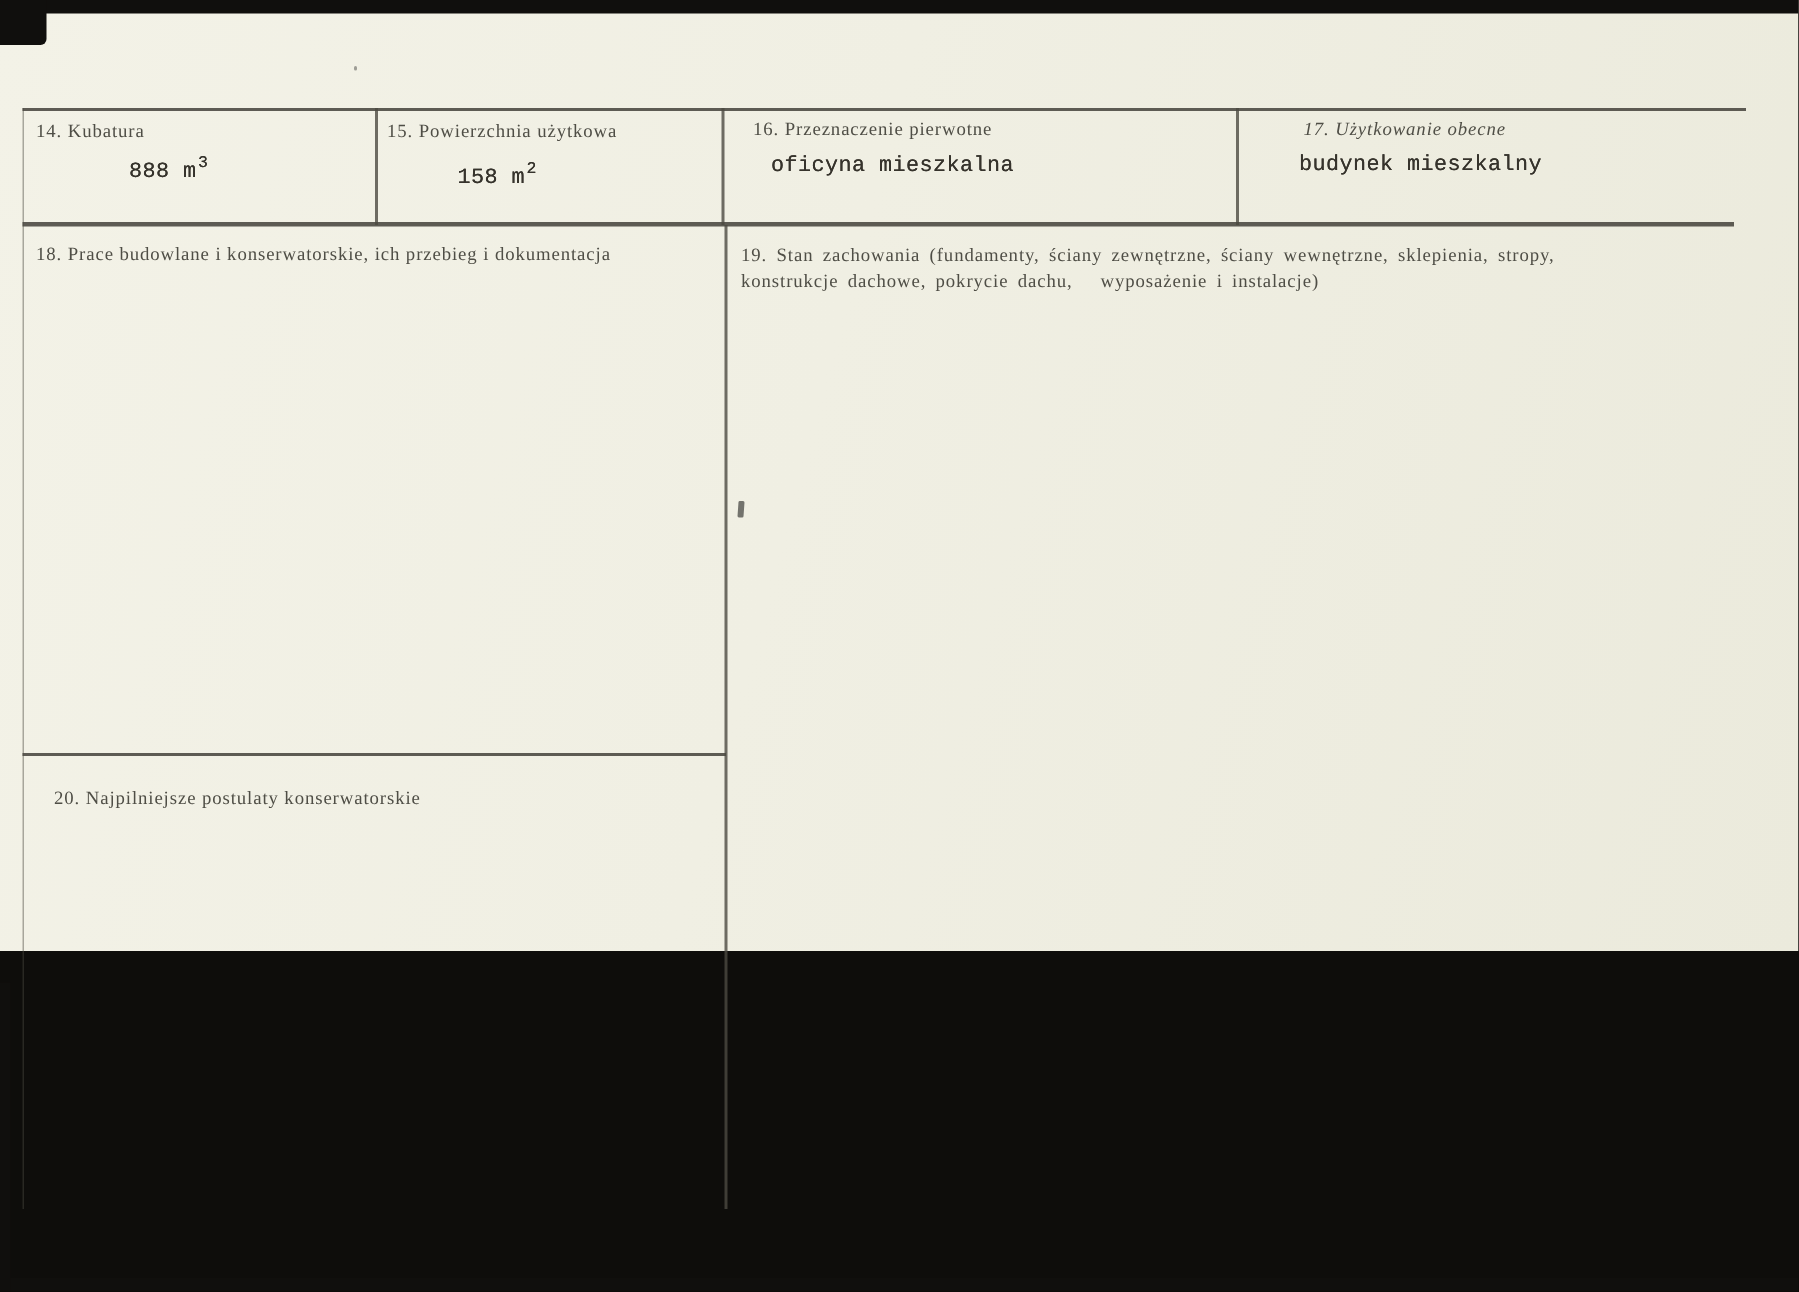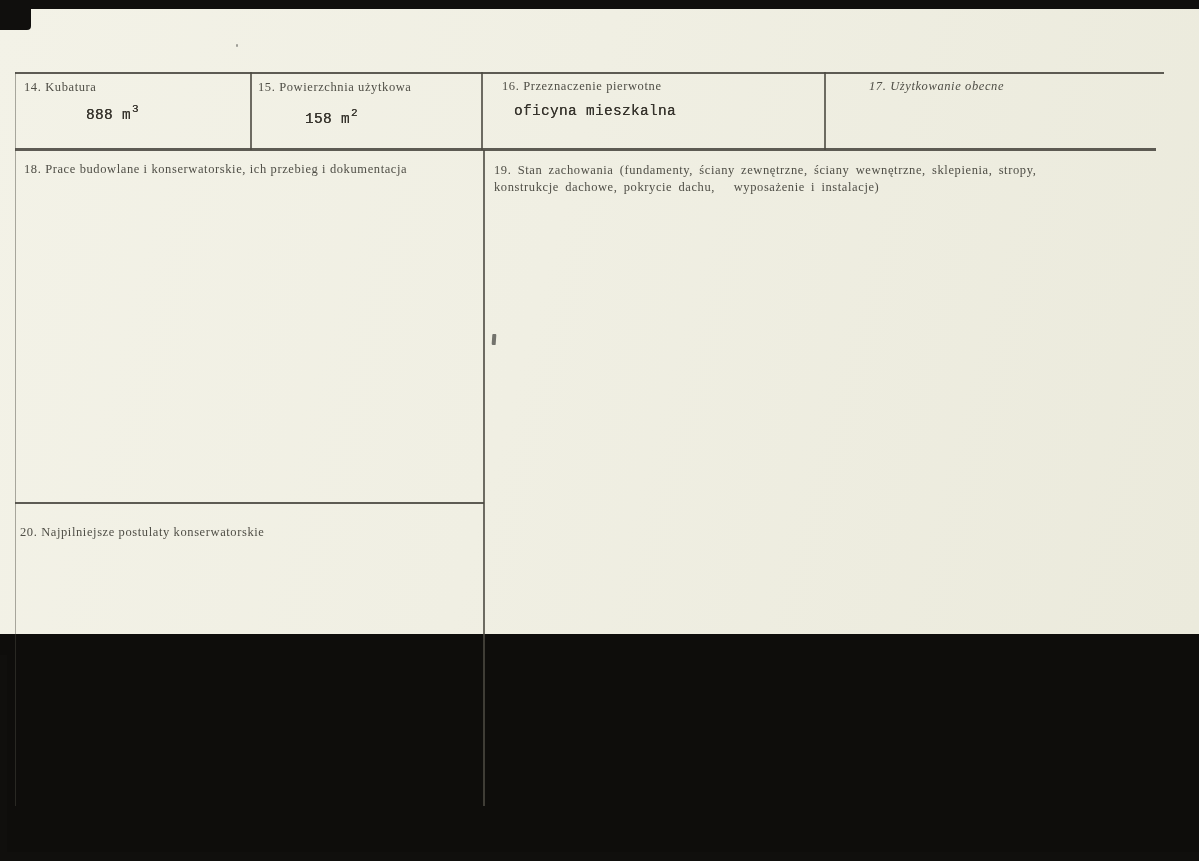--- a/index.html
+++ b/index.html
@@ -71,24 +71,25 @@
   <div class="plabel" style="left:24px;top:79px;">14. Kubatura</div>
   <div class="typed" style="left:86px;top:96px;"><span>888 m</span><sup>3</sup></div>
 
   <div class="plabel" style="left:258px;top:79px;">15. Powierzchnia użytkowa</div>
   <div class="typed" style="left:305px;top:100px;"><span>158 m</span><sup>2</sup></div>
 
   <div class="plabel" style="left:502px;top:78px;text-align:center;">16. Przeznaczenie pierwotne</div>
   <div class="typed" style="left:514px;top:97px;">oficyna mieszkalna</div>
 
   <div class="plabel" style="left:869px;top:78px;font-style:italic;">17. Użytkowanie obecne</div>
+  <div class="typed" style="left:866px;top:96px;">budynek mieszkalny</div>
 
   <div class="plabel" style="left:24px;top:161px;width:450px;">18. Prace budowlane i konserwatorskie, ich przebieg i dokumentacja</div>
 
   <div class="plabel wide" style="left:494px;top:162px;">19. Stan zachowania (fundamenty, ściany zewnętrzne, ściany wewnętrzne, sklepienia, stropy,
 konstrukcje dachowe, pokrycie dachu,   wyposażenie i instalacje)</div>
 
-  <div class="plabel" style="left:20px;top:524px;">20. Najpilniejsze postulaty konserwatorskie</div>
+  <div class="plabel" style="left:36px;top:524px;">20. Najpilniejsze postulaty konserwatorskie</div>
 
   <div class="smudge smudge-1"></div>
   <div class="smudge smudge-2"></div>
 
 </div>
 
 </body></html>

